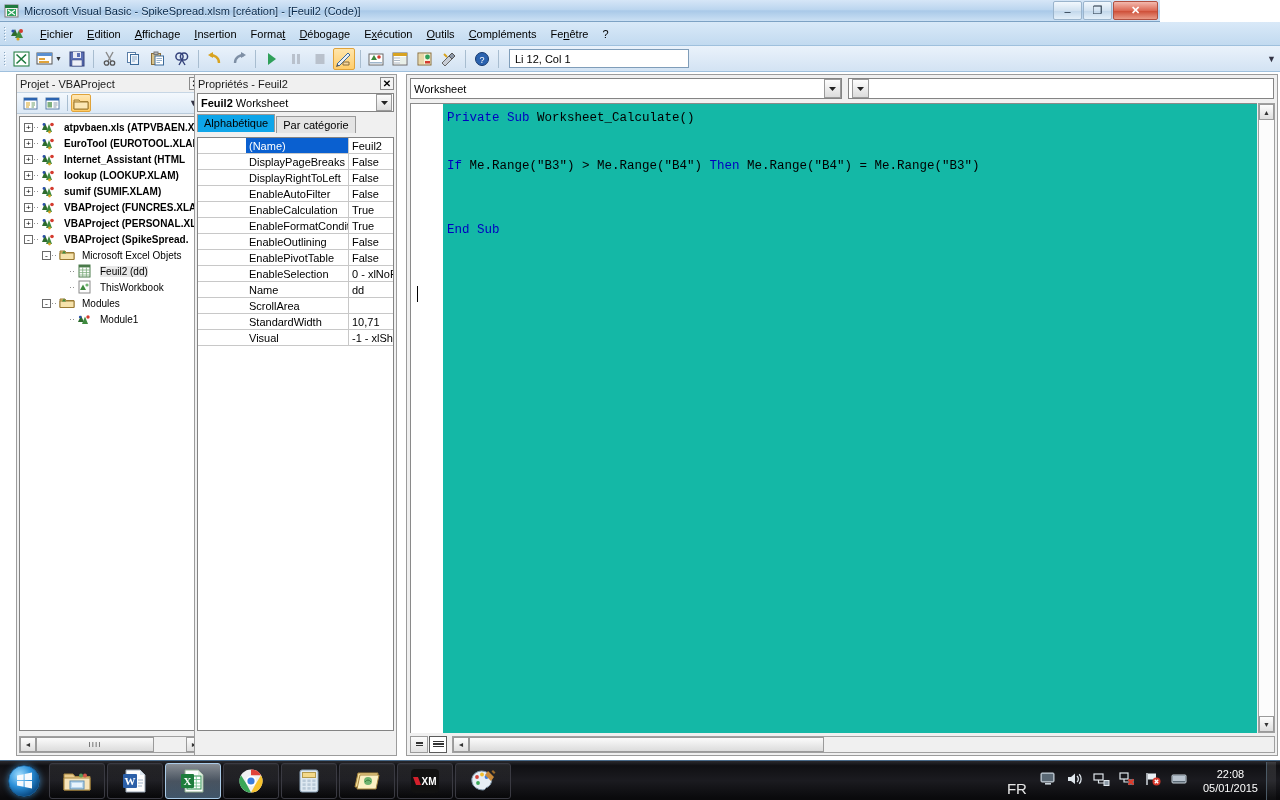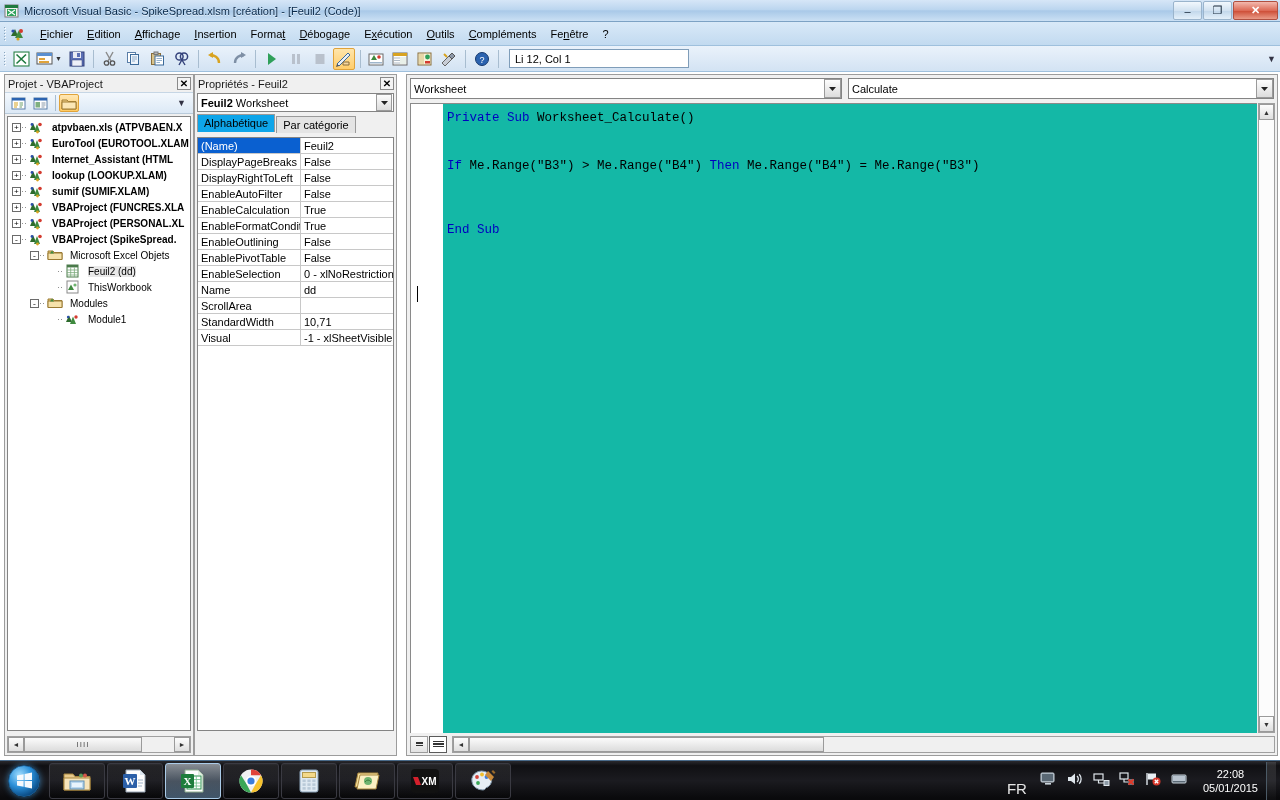--- a/index.html
+++ b/index.html
@@ -7,21 +7,21 @@
     width: 1280px; height: 800px;
     overflow: hidden;
     font-family: "Liberation Sans", sans-serif;
     font-size: 11px;
     background: #ffffff;
   }
   * { box-sizing: border-box; }
 
   
   #titlebar {
-    position: absolute; left: 0; top: 0; width: 1280px; height: 22px;
+    position: absolute; left: 0; top: 0; width: 1160px; height: 22px;
     background: linear-gradient(to bottom, #d6e6f7 0%, #bcd6ef 45%, #a9c9e8 52%, #cbe0f4 100%);
     border-bottom: 1px solid #7da2c4;
     display: flex; align-items: center;
   }
   #titlebar .tb-icon {
     width: 16px; height: 16px; margin-left: 4px; margin-right: 4px;
     position: relative; flex: none;
   }
   #titlebar .title-text {
     font-size: 11px; color: #0b2a4a; font-family: "Liberation Sans", sans-serif;
@@ -128,21 +128,21 @@
   }
   .panel-title .ptitle-text { flex: 1; white-space: nowrap; overflow: hidden; }
   .panel-close {
     width: 14px; height: 13px; margin-right: 2px;
     border: 1px solid #8a8a8a; background: #f4f4f4;
     display: flex; align-items: center; justify-content: center;
     font-size: 10px; font-weight: bold; line-height: 1; color: #000;
   }
 
   
-  #projpanel { left: 4px; top: 2px; width: 190px; height: 682px; }
+  #projpanel { left: 16px; top: 2px; width: 190px; height: 682px; }
   #proj-toolbar {
     height: 22px; background: linear-gradient(to bottom,#f3f8fd,#dce9f6);
     border-top: 1px solid #c6d6e5; border-bottom: 1px solid #b9cbdb;
     display: flex; align-items: center; padding: 0 3px;
   }
   .ptb {
     width: 20px; height: 18px; margin-right: 2px; border: 1px solid transparent;
     display: flex; align-items: center; justify-content: center; border-radius: 2px;
   }
   .ptb.on { border: 1px solid #e0a33a; background: linear-gradient(to bottom,#ffe7b4,#ffcb63); }
@@ -197,21 +197,21 @@
   .ptab {
     padding: 2px 6px 2px 6px; font-size: 11px; border: 1px solid #9a9a9a;
     border-bottom: none; background: #e4e4e4; margin-right: 1px;
     position: relative; top: 1px;
   }
   .ptab.sel { background: #0ea5e9; top: 0; padding-bottom: 3px; font-weight: normal; }
   #proplist {
     position: absolute; left: 2px; top: 62px; right: 2px; bottom: 24px;
     background: #fff; border: 1px solid #848484; overflow: hidden;
   }
-  .prow { display: flex; height: 16px; border-bottom: 1px solid #c8c8c8; }
+  .prow { display: flex; height: 16px; border-bottom: 1px solid #c8c8c8; padding-left: 48px; }
   .pname {
     width: 103px; border-right: 1px solid #c8c8c8; padding-left: 3px;
     font-size: 11px; color: #000; overflow: hidden; white-space: nowrap;
     display: flex; align-items: center;
   }
   .pval {
     flex: 1; padding-left: 3px; font-size: 11px; color: #000;
     overflow: hidden; white-space: nowrap; display: flex; align-items: center;
   }
   .prow.sel .pname { background: #0a60d0; color: #fff; }
@@ -829,21 +829,20 @@
     <div id="codecombos">
       <div class="ccombo" style="width:432px">
         <span class="cc-text">Worksheet</span>
         <span class="cc-arrow">
           <svg width="7" height="4" viewBox="0 0 7 4">
               <polygon points="0,0 7,0 3.5,4" fill="#222"></polygon>
             </svg>
         </span>
       </div>
       <div class="ccombo" style="flex:1">
-        <span class="cc-text">Calculate</span>
         <span class="cc-arrow">
           <svg width="7" height="4" viewBox="0 0 7 4">
               <polygon points="0,0 7,0 3.5,4" fill="#222"></polygon>
             </svg>
         </span>
       </div>
     </div>
 
     <div id="codearea">
       <div id="codemargin"></div>

